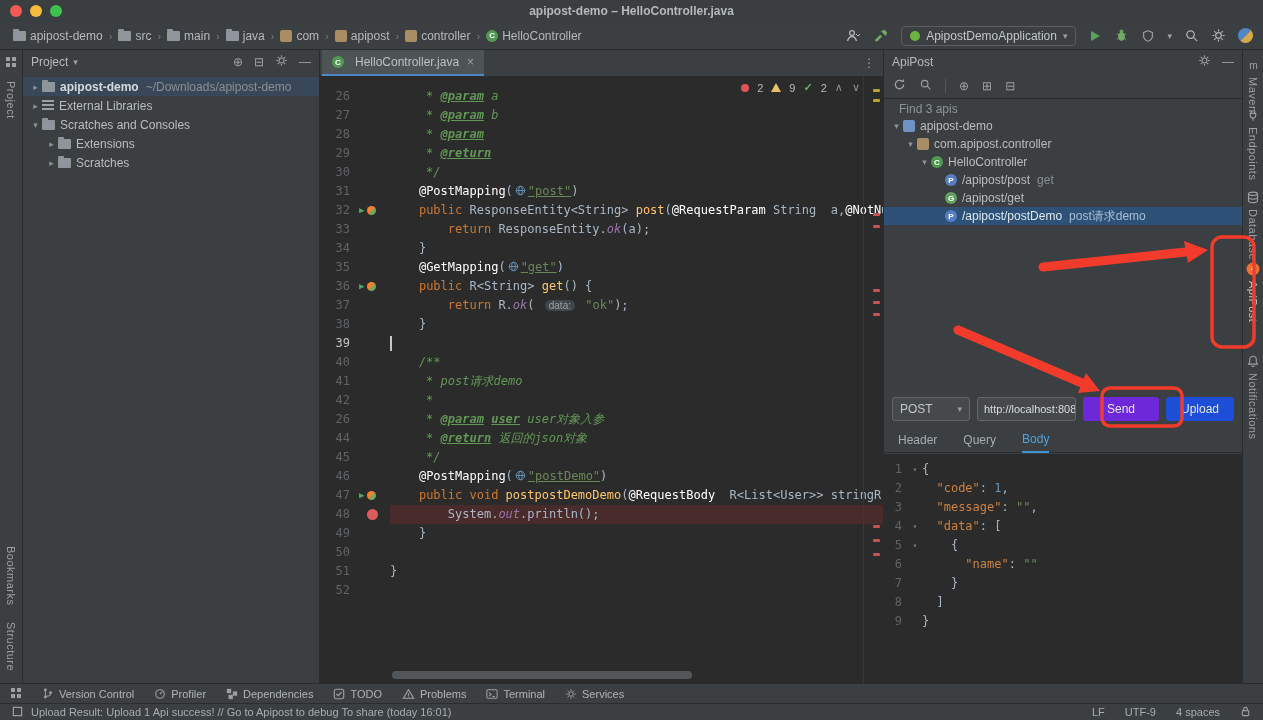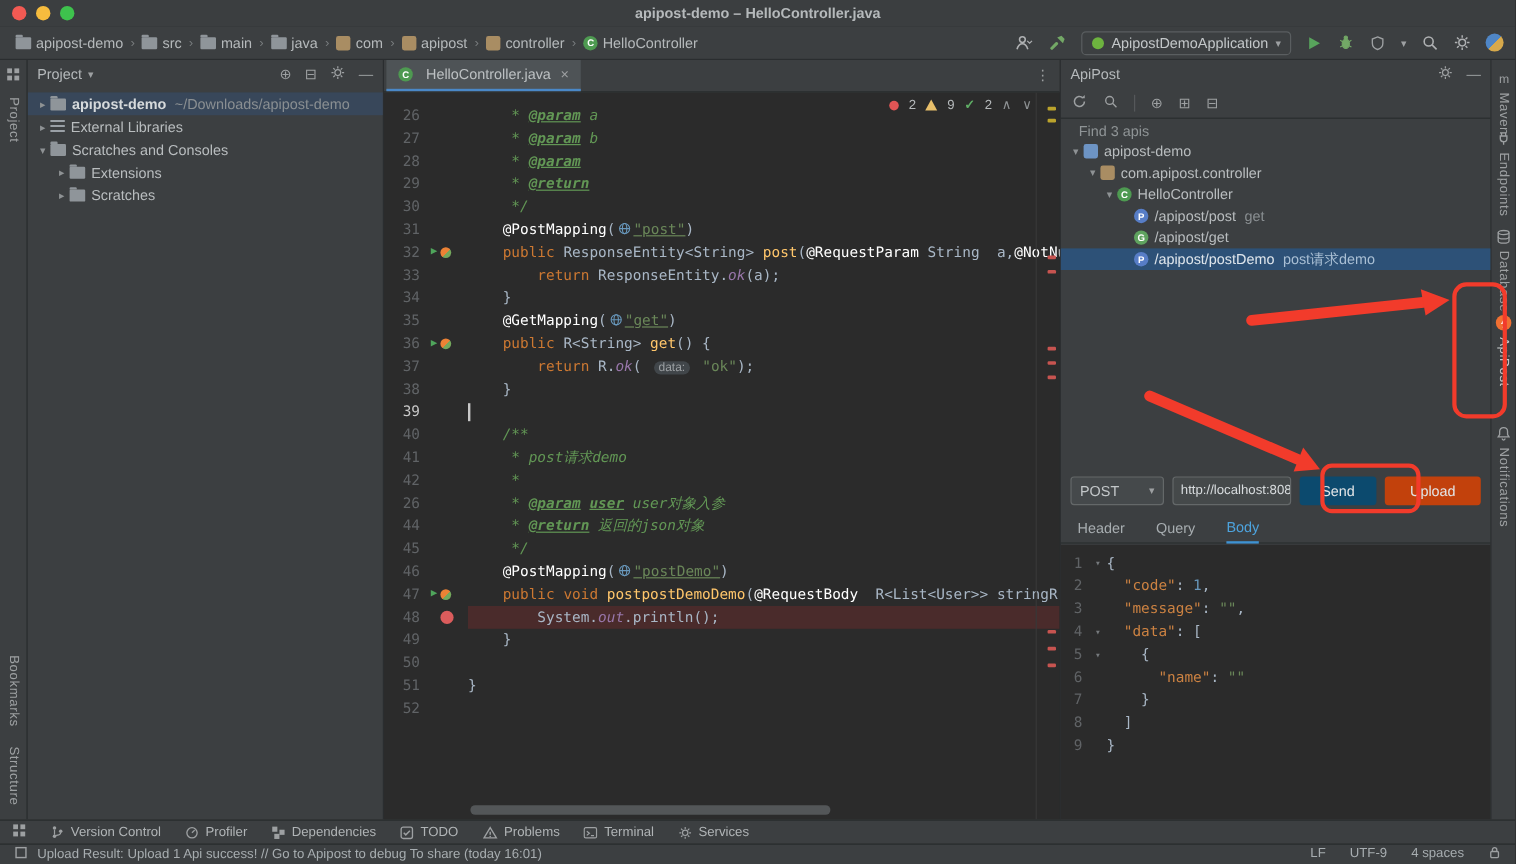--- a/index.html
+++ b/index.html
@@ -88,22 +88,22 @@
   .ap-tree{position:absolute;top:67px;left:0;right:0}
   .ap-tree .tree-row{height:18px}
   .ap-tree .tree-row.selected{background:#2d5177}
   .ap-tree .tree-row.selected .lbl{color:#dfe6ec}
   .ap-tree .tree-row.selected .hint{color:#a9bfd4}
   .ap-request{position:absolute;top:344px;left:0;right:0;height:30px;display:flex;align-items:center;gap:7px;padding:0 8px;box-sizing:border-box}
   .method{width:78px;height:24px;background:#45494b;border:1px solid #646869;border-radius:3px;color:#c3c7c9;display:flex;align-items:center;justify-content:space-between;padding:0 7px;box-sizing:border-box;flex:none}
   .url{flex:1;height:24px;background:#45494a;border:1px solid #646869;border-radius:3px;color:#d8dcde;font-size:11px;display:flex;align-items:center;padding:0 6px;box-sizing:border-box;min-width:0;overflow:hidden;white-space:nowrap}
   .btn{height:24px;border:1px solid #70757
 8;border-radius:3px;color:#e2e5e7;display:flex;align-items:center;justify-content:center;box-sizing:border-box;flex:none}
-  .btn.send{width:64px;background:#0c4a6e}
-  .btn.upload{width:80px;background:#c2410c}
+  .btn.send{width:76px;background:#6d28d9}
+  .btn.upload{width:68px;background:#1d4ed8}
   .ap-tabs{position:absolute;top:377px;left:0;right:0;height:26px;display:flex;align-items:flex-end;gap:26px;padding:0 14px;box-sizing:border-box;border-bottom:1px solid #2a2d2f;color:#a7adb0}
   .ap-tab{padding-bottom:5px}
   .ap-tab.active{color:#4da3dd;border-bottom:2px solid #3f92d2;margin-bottom:-1px}
   .ap-body{position:absolute;top:404px;left:0;right:0;bottom:0;background:#2b2b2b;padding-top:6px;font-family:"DejaVu Sans Mono",monospace;font-size:12px}
   .ap-body .code-line{height:19px}
   .ap-body .ln{width:18px}
   .fold{width:14px;flex:none;color:#767a7d;font-size:8px;text-align:center}
   
   .rstrip{width:20px;background:#3c3f41;position:relative;flex:none}
   .rs-item{position:absolute;left:0;width:100%;display:flex;flex-direction:column;align-items:center;gap:5px}

